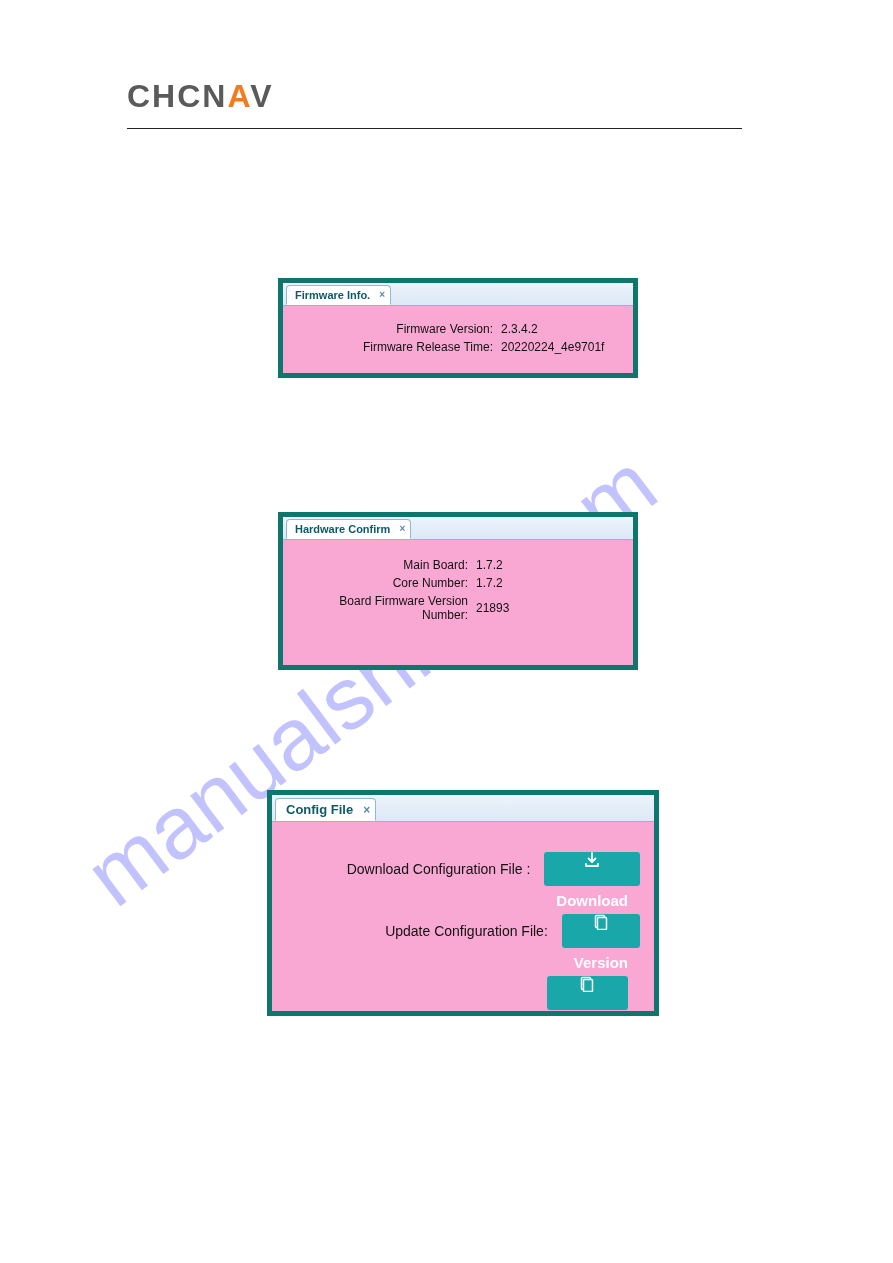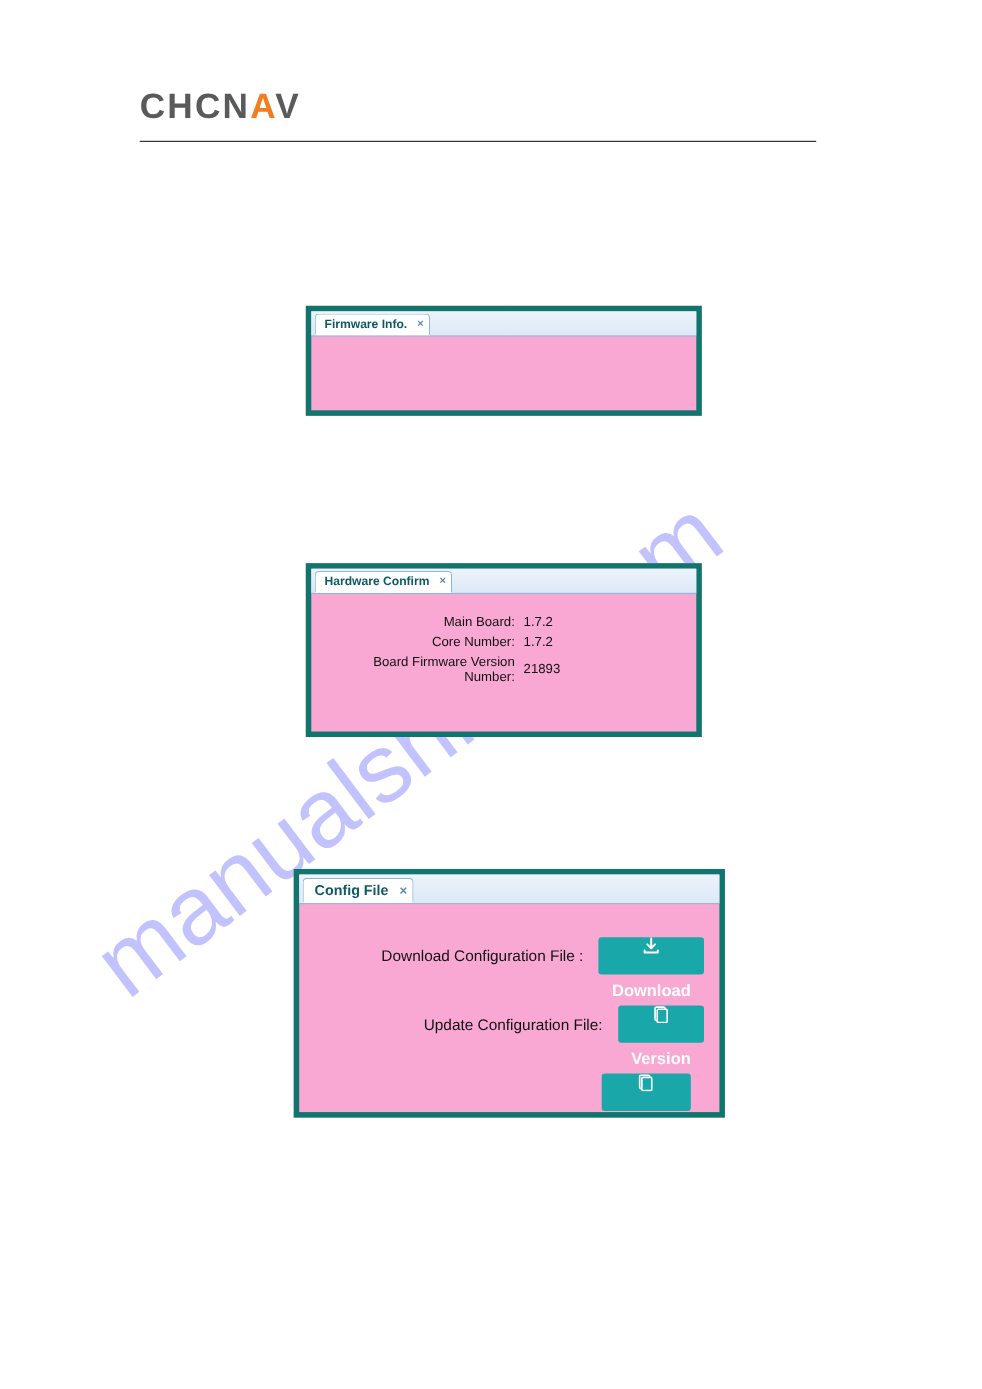--- a/index.html
+++ b/index.html
@@ -171,20 +171,28 @@
   <div class="watermark">manualshive.com</div>
 
   <div class="panel panel1">
     <div class="panel-header">
       <div class="tab">
         <span>Firmware Info.</span>
         <span class="tab-close">×</span>
       </div>
     </div>
     <div class="body">
+      <div class="kv">
+        <div class="label">Firmware Version:</div>
+        <div class="value">2.3.4.2</div>
+      </div>
+      <div class="kv">
+        <div class="label">Firmware Release Time:</div>
+        <div class="value">20220224_4e9701f</div>
+      </div>
     </div>
   </div>
 
   <div class="panel panel2">
     <div class="panel-header">
       <div class="tab">
         <span>Hardware Confirm</span>
         <span class="tab-close">×</span>
       </div>
     </div>

